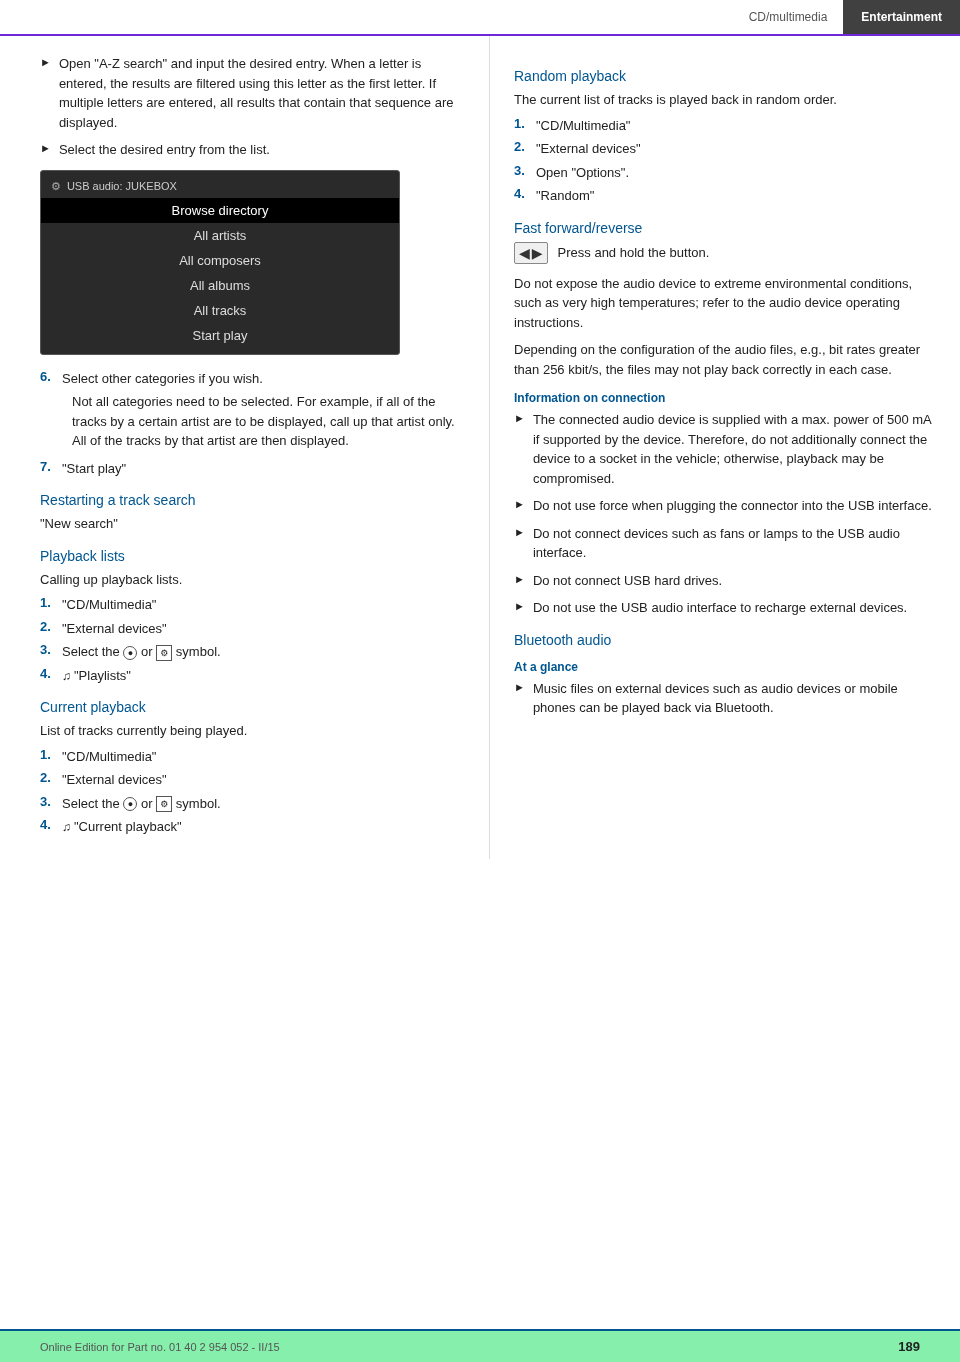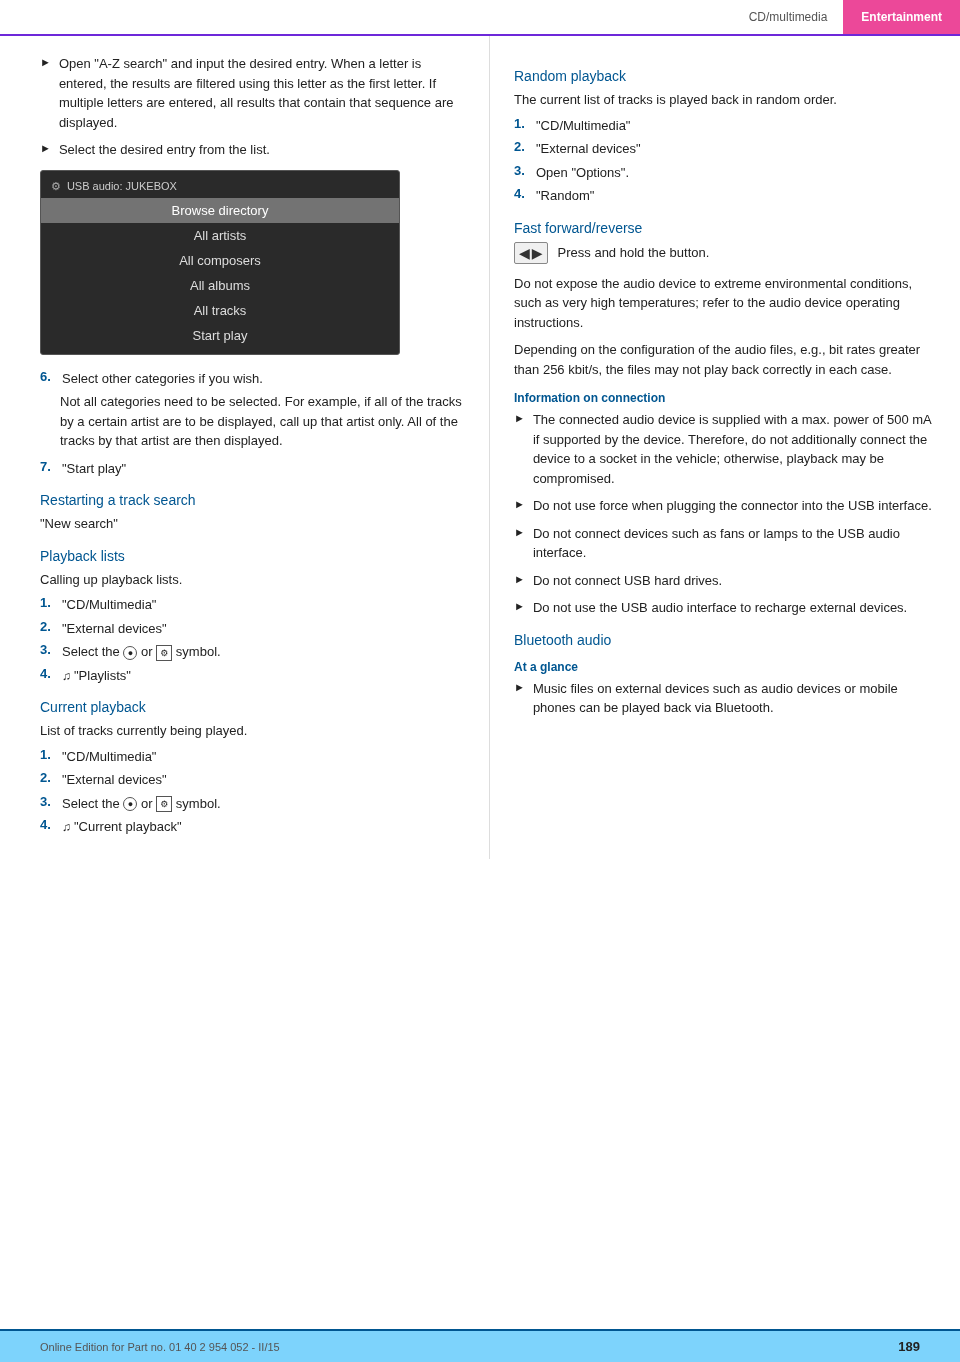--- a/index.html
+++ b/index.html
@@ -19,21 +19,21 @@
       align-items: center;
       border-bottom: 2px solid #6d28d9;
       height: 36px;
     }
     .header-cd {
       color: #555;
       font-size: 12px;
       padding: 0 16px;
     }
     .header-entertainment {
-      background: #ec4899;
+      background: #404040;
       color: #fff;
       font-size: 12px;
       padding: 0 18px;
       height: 100%;
       display: flex;
       align-items: center;
       font-weight: bold;
     }
 
     
@@ -126,27 +126,27 @@
       font-size: 11px;
       color: #aaa;
     }
     .usb-menu-item {
       padding: 5px 20px;
       font-size: 13px;
       color: #ddd;
       text-align: center;
     }
     .usb-menu-item.highlighted {
-      background: #737373;
+      background: #000000;
       color: #fff;
       text-align: center;
     }
 
     .indent-block {
-      margin-left: 20px;
+      margin-left: 32px;
       margin-bottom: 8px;
     }
 
     
     .ff-buttons {
       display: inline-flex;
       gap: 2px;
       border: 1px solid #888;
       padding: 2px 4px;
       border-radius: 2px;
@@ -169,21 +169,21 @@
     .footer {
       border-top: 2px solid #005691;
       padding: 8px 40px;
       display: flex;
       justify-content: space-between;
       align-items: center;
       margin-top: auto;
       position: fixed;
       bottom: 0;
       width: 960px;
-      background: #7dd3fc;
+      background: #86efac;
     }
     .footer-text {
       font-size: 11px;
       color: #555;
     }
     .footer-page {
       font-size: 13px;
       font-weight: bold;
       color: #222;
     }

